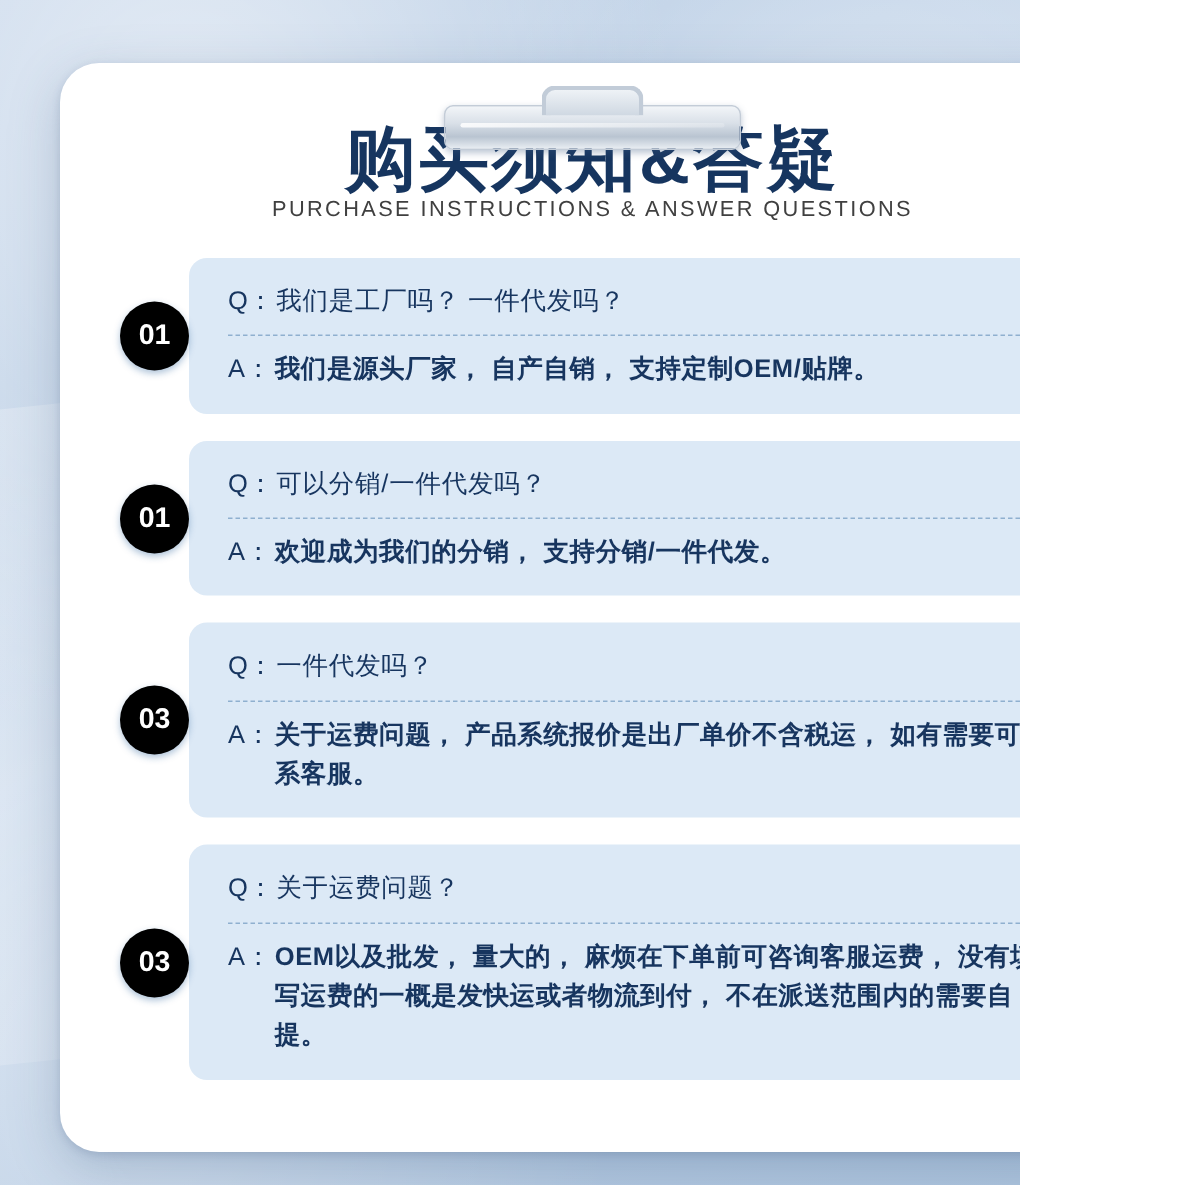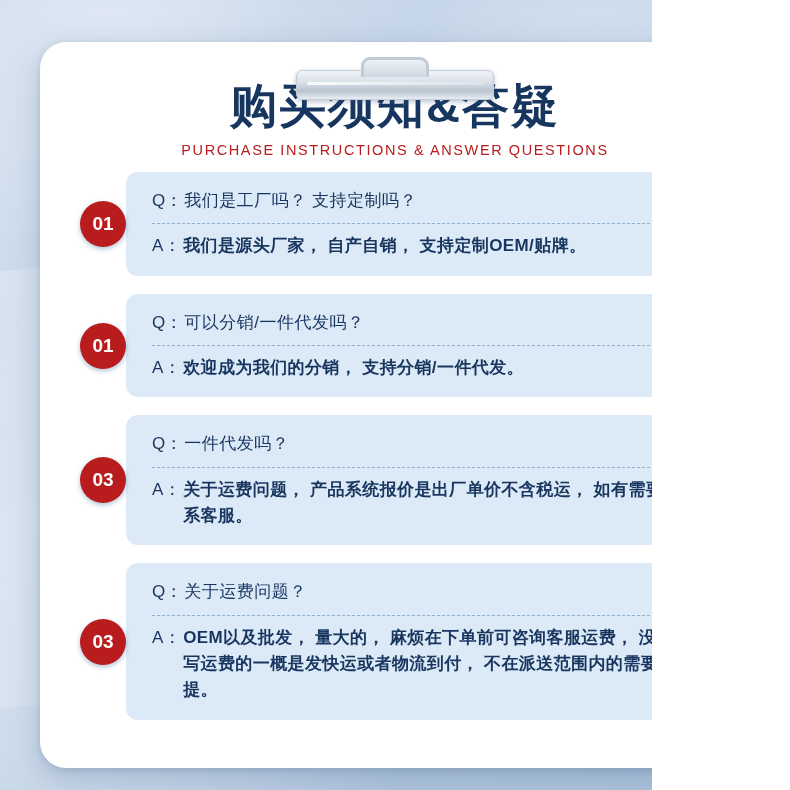--- a/index.html
+++ b/index.html
@@ -16,20 +16,21 @@
   .poster {
     position: relative;
     width: 652px;
     height: 790px;
     background:
       radial-gradient(ellipse at 18% 12%, rgba(255,255,255,0.55) 0%, rgba(255,255,255,0) 42%),
       radial-gradient(ellipse at 88% 20%, rgba(255,255,255,0.40) 0%, rgba(255,255,255,0) 38%),
       radial-gradient(ellipse at 10% 88%, rgba(255,255,255,0.35) 0%, rgba(255,255,255,0) 40%),
       linear-gradient(150deg, #c6d6ea 0%, #bdd0e6 22%, #c9d9ec 45%, #b9cde4 68%, #aec5de 100%);
     overflow: hidden;
+    padding-left: 28px;
   }
   .poster::before {
     content: "";
     position: absolute;
     left: -8%;
     top: 30%;
     width: 120%;
     height: 55%;
     background: linear-gradient(115deg, rgba(255,255,255,0.28) 0%, rgba(255,255,255,0.02) 55%, rgba(140,165,195,0.18) 100%);
     transform: rotate(-6deg);
@@ -95,24 +96,23 @@
   .title {
     font-family: "Liberation Sans", sans-serif;
     font-weight: bold;
     font-size: 47px;
     letter-spacing: 2px;
     color: #16355f;
     line-height: 1.1;
     margin: 0;
   }
   .subtitle {
-    margin-top: 10px;
     font-size: 14.5px;
     letter-spacing: 1.6px;
-    color: #b91c1c;
+    color: #404040;
     font-family: "Liberation Sans", sans-serif;
   }
 
   .faq-list {
     position: absolute;
     left: 0;
     right: 0;
     top: 130px;
     padding: 0 28px 0 28px;
   }
@@ -125,21 +125,21 @@
   }
 
   .badge {
     position: absolute;
     left: 12px;
     top: 50%;
     transform: translateY(-50%);
     width: 46px;
     height: 46px;
     border-radius: 50%;
-    background: #b91c1c;
+    background: #000000;
     color: #ffffff;
     font-size: 19px;
     font-weight: bold;
     display: flex;
     align-items: center;
     justify-content: center;
     box-shadow: 0 2px 5px rgba(21,80,143,0.35);
     z-index: 3;
     font-family: "Liberation Sans", sans-serif;
   }
@@ -199,21 +199,21 @@
       <div class="subtitle">PURCHASE INSTRUCTIONS &amp; ANSWER QUESTIONS</div>
     </div>
 
     <div class="faq-list">
 
       <div class="faq-item">
         <div class="badge">01</div>
         <div class="card">
           <div class="qa-line q-line">
             <span class="qa-label">Q：</span>
-            <span class="qa-text">我们是工厂吗？ 支持定制吗？</span>
+            <span class="qa-text">我们是工厂吗？ 一件代发吗？</span>
           </div>
           <hr class="divider">
           <div class="qa-line a-line">
             <span class="qa-label">A：</span>
             <span class="qa-text">我们是源头厂家， 自产自销， 支持定制OEM/贴牌。</span>
           </div>
         </div>
       </div>
 
       <div class="faq-item">

